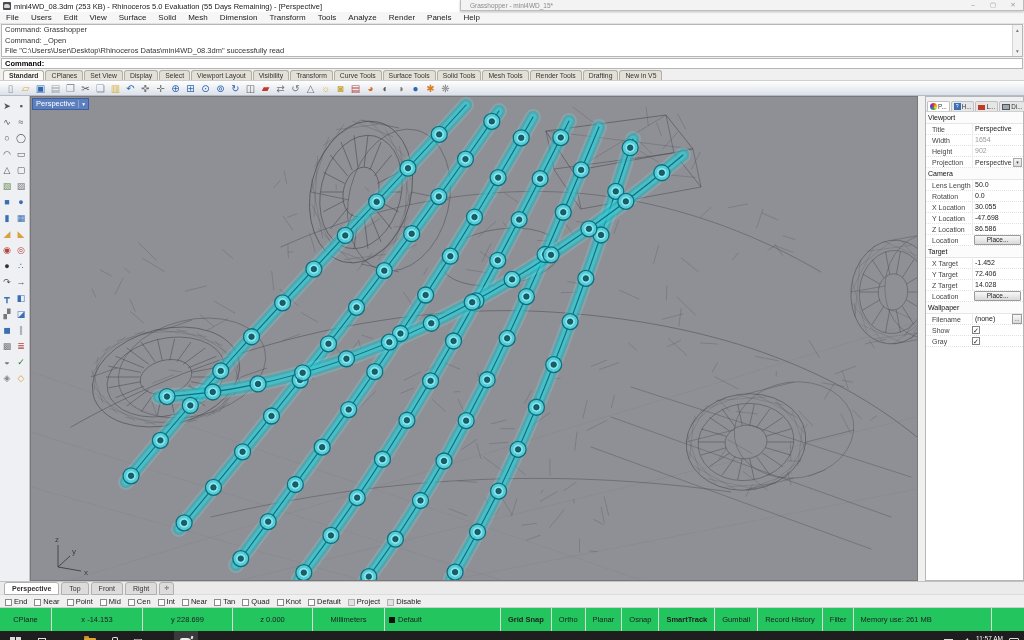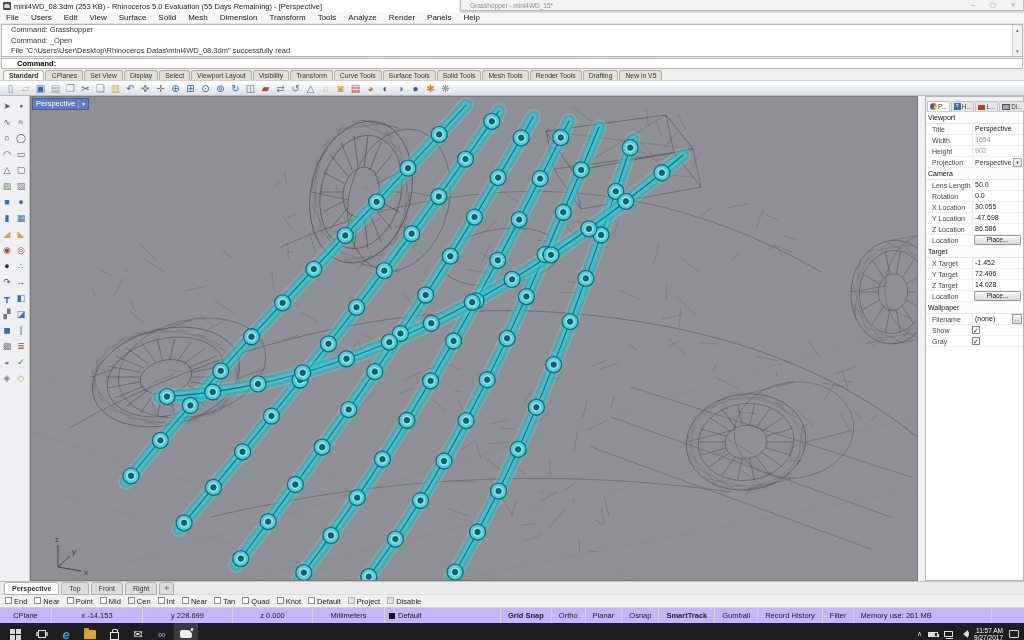--- a/index.html
+++ b/index.html
@@ -14,25 +14,25 @@
   
   .titlebar{height:12px;background:#fff;display:flex;align-items:center;padding-left:3px;gap:3px}
   .app-icon{width:8px;height:8px;background:#4a4c52;border-radius:1px;position:relative}
   .app-icon::after{content:"";position:absolute;left:1px;top:2px;width:6px;height:4px;background:#d8d8d8;border-radius:2px 3px 1px 1px}
   .tb-title{font-size:7.5px;color:#1a1a1a;white-space:nowrap}
   .menubar{height:12px;background:#f6f6f6;display:flex;align-items:center;font-size:8px;color:#222;border-bottom:1px solid #e2e2e2}
   .menubar span{padding:0 6px;line-height:11px}
   
   .cmdarea{height:46px;background:#f0f0f0;padding:0 1px}
   .cmd-history{position:relative;height:33px;background:#fff;border:1px solid #b6b6b6;
-               font-size:7.5px;color:#333;line-height:10.5px;padding-left:9px;overflow:hidden}
+               font-size:7.5px;color:#333;line-height:10.5px;padding-left:3px;overflow:hidden}
   .cmd-scroll{position:absolute;right:0;top:0;width:10px;height:100%;background:#f2f2f2;border-left:1px solid #d4d4d4;
               display:flex;flex-direction:column;justify-content:space-between;font-size:5.5px;color:#777;text-align:center}
   .cmd-prompt{height:11px;margin-top:1px;background:#fff;border:1px solid #b6b6b6;display:flex;align-items:center}
-  .cmd-prompt b{font-size:7.5px;padding-left:15px}
+  .cmd-prompt b{font-size:7.5px;padding-left:3px}
   .cmd-input{flex:1;height:100%}
   
   .tabsrow{height:10px;display:flex;align-items:flex-end;padding-left:3px;background:#f0f0f0}
   .tabsrow span{font-size:6.8px;color:#333;background:#e3e0d8;border:1px solid #b2aea2;border-bottom:none;
                 border-radius:3px 3px 0 0;padding:0 5px;margin-right:1px;line-height:9px;white-space:nowrap}
   .tabsrow span:first-child{background:#f9f8f5;font-weight:bold}
   .iconsrow{height:16px;display:flex;align-items:center;background:linear-gradient(#fefefe,#dce1e9);
             border-top:1px solid #cfcfcf;border-bottom:1px solid #b4b9c2;padding-left:3px}
   .tb-icon{width:15px;height:13px;font-size:10px;line-height:13px;text-align:center;cursor:default}
   
@@ -71,24 +71,24 @@
   .browse-btn{width:10px;margin:1px 1px;font-size:6px;background:linear-gradient(#f8f8f8,#d9d9d9);
               border:1px solid #9a9a9a;line-height:8px;text-align:center}
   .chk{width:8px;height:8px;border:1px solid #808080;background:#fff;font-size:7px;line-height:7px;text-align:center;color:#222}
   
   .vtabs{height:13px;background:#ebebeb;border-top:1px solid #c2c2c2;display:flex;align-items:flex-start;padding-left:4px}
   .vtab{font-size:7px;color:#333;padding:0 7px;line-height:11px;background:#dcdcdc;border:1px solid #b0b0b0;
         border-radius:3px 3px 0 0;margin-right:2px}
   .vtab.active{background:#fff;font-weight:bold}
   .vtab-plus{font-size:6px;color:#555;padding:0 4px;line-height:11px;background:#dcdcdc;border:1px solid #b0b0b0;border-radius:3px 3px 0 0}
   .osnap{height:13px;background:#f0f0f0;display:flex;align-items:center;gap:7px;padding-left:5px;font-size:7.5px;color:#222;border-top:1px solid #dcdcdc}
-  .os-item{display:flex;align-items:flex-start}
+  .os-item{display:flex;align-items:flex-end}
   .os-box{width:7px;height:7px;border:1px solid #8a8a8a;background:#fff;margin-right:2px}
   .os-item:nth-child(12) .os-box,.os-item:nth-child(13) .os-box{background:#e2e2e2;border-color:#b2b2b2}
-  .statusbar{height:16px;background:#c4b5fd;border-top:1px solid #cfcfcf;display:flex;font-size:7.5px;color:#222;align-items:stretch}
+  .statusbar{height:24px;background:#22c55e;border-top:1px solid #cfcfcf;display:flex;font-size:7.5px;color:#222;align-items:stretch}
   .sb-cell{border-right:1px solid #d8d8d8;display:flex;align-items:center;justify-content:center;padding:0 4px;white-space:nowrap}
   .w-cplane{width:52px}.w-x{width:91px}.w-y{width:90px}.w-z{width:80px}.w-units{width:72px}
   .w-layer{width:116px;justify-content:flex-start}
   .swatch{width:6px;height:6px;background:#101010;margin-right:3px}
   .sb-toggles{display:contents}
   .sb-toggle{padding:0 7px}
   .sb-mem{width:138px;justify-content:flex-start;padding-left:6px}
   .sb-fill{flex:1;border-right:none}
   
   .taskbar{height:22px;background:#1e1e1e;display:flex;align-items:stretch;color:#e8e8e8}

